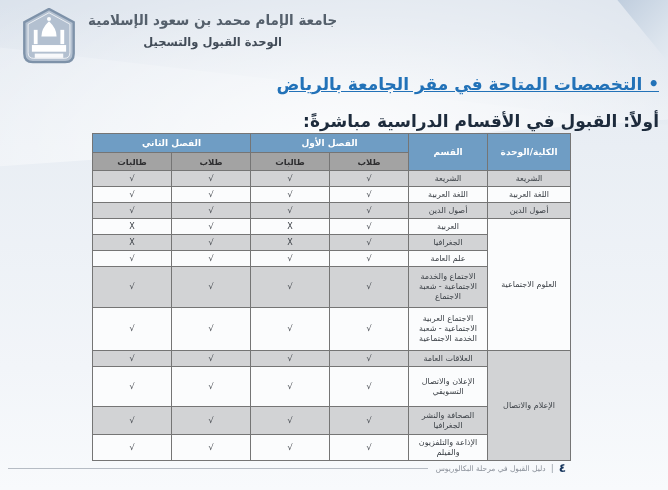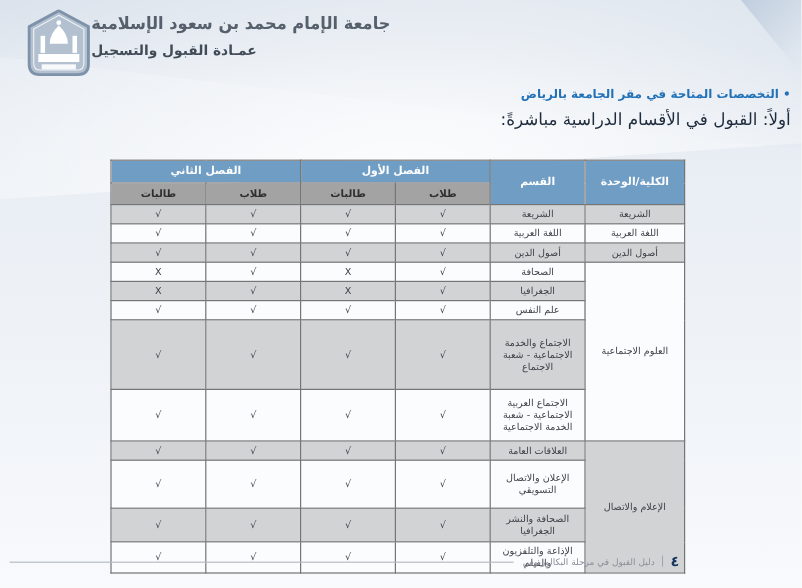--- a/index.html
+++ b/index.html
@@ -35,35 +35,35 @@
   .deco-corner{
     position:absolute;top:0;right:0;width:230px;height:100px;
     background:linear-gradient(135deg,#8ea6c1 0%,#b5c5d8 45%,#dde5ee 80%,#eef2f7 100%);
     clip-path:polygon(78% 0,100% 0,100% 62%);
     pointer-events:none;
   }
 
   
   .brand{position:absolute;top:8px;left:22px;display:flex;align-items:flex-start;}
   .logo{width:54px;height:57px;flex:0 0 auto;}
-  .brand-text{margin-top:4px;text-align:left;direction:rtl;}
+  .brand-text{margin-left:12px;margin-top:4px;text-align:center;direction:rtl;}
   .uni-name{
     font-size:13.5px;font-weight:bold;color:#55606c;
     letter-spacing:-0.5px;white-space:nowrap;
     transform:scaleY(1.05);
   }
   .deanship{
     font-size:11.5px;font-weight:bold;color:#424c58;
     margin-top:7px;letter-spacing:0.5px;white-space:nowrap;
   }
 
   
   .section-titles{position:absolute;top:74px;right:9px;text-align:right;direction:rtl;}
-  .section-title{font-size:10px;font-weight:bold;color:var(--title-blue);}
-  .section-subtitle{font-size:14px;font-weight:normal;color:#1d2b3c;margin-top:7px;}
+  .section-title{font-size:17px;font-weight:bold;color:var(--title-blue);text-decoration:underline;}
+  .section-subtitle{font-size:17px;font-weight:bold;color:#1d2b3c;margin-top:17px;}
 
   
   .spec-table{
     position:absolute;top:133px;left:92px;width:478px;
     border-collapse:collapse;direction:rtl;table-layout:fixed;
     border:1px solid #66707c;
   }
   .spec-table col.c-college{width:83px;}
   .spec-table col.c-dept{width:79px;}
   .spec-table col.c-val{width:79px;}
@@ -83,21 +83,21 @@
     font-size:8.5px;font-weight:bold;
   }
   .spec-table tbody td{font-size:8px;color:#3a3f45;line-height:1.25;padding:1px 2px;}
   td.college-cell{font-size:8px;color:#3a3f45;}
   td.val-cell{font-size:8px;color:#35383c;}
   tr.row-shaded{background:var(--row-shaded);}
   tr.row-plain{background:var(--row-plain);}
   td.college-cell.row-shaded{background:var(--row-shaded);}
   td.college-cell.row-plain{background:var(--row-plain);}
   tbody tr:nth-child(-n+6){height:16px;}
-  tbody tr:nth-child(7){height:58px;padding-left:11px;}
+  tbody tr:nth-child(7){height:41px;padding-left:11px;}
   tbody tr:nth-child(8){height:43px;}
   tbody tr:nth-child(9){height:16px;}
   tbody tr:nth-child(10){height:40px;}
   tbody tr:nth-child(11){height:28px;}
   tbody tr:nth-child(12){height:26px;padding-left:17px;}
 
   
   .footer{
     position:absolute;left:8px;right:102px;top:462px;
     display:flex;flex-direction:row-reverse;align-items:center;direction:ltr;
@@ -122,21 +122,21 @@
       <path d="M28 5 L50 17 L50 47 Q50 53 44 53 L12 53 Q6 53 6 47 L6 17 Z" fill="none" stroke="#ffffff" stroke-width="1" opacity="0.8"></path>
       <circle cx="28" cy="11.5" r="2.1" fill="#ffffff"></circle>
       <path d="M28 14 Q36 21.5 36 30 L20 30 Q20 21.5 28 14 Z" fill="#ffffff"></path>
       <rect x="12" y="23" width="4" height="15" fill="#ffffff"></rect>
       <rect x="40" y="23" width="4" height="15" fill="#ffffff"></rect>
       <rect x="10" y="39" width="36" height="7" fill="#ffffff"></rect>
       <rect x="13" y="48" width="30" height="4.5" fill="#ffffff" opacity="0.9"></rect>
     </svg>
     <div class="brand-text">
       <div class="uni-name">جامعة الإمام محمد بن سعود الإسلامية</div>
-      <div class="deanship">عمـادة القبول والتسجيل</div>
+      <div class="deanship">الوحدة القبول والتسجيل</div>
     </div>
   </div>
 
   <div class="section-titles">
     <div class="section-title">• التخصصات المتاحة في مقر الجامعة بالرياض</div>
     <div class="section-subtitle">أولاً: القبول في الأقسام الدراسية مباشرةً:</div>
   </div>
 
   <table class="spec-table">
     <colgroup>
@@ -181,35 +181,35 @@
         <tr class="row-shaded">
           <td class="college-cell row-shaded" rowspan="1">أصول الدين</td>
           <td class="dept-cell">أصول الدين</td>
           <td class="val-cell">√</td>
           <td class="val-cell">√</td>
           <td class="val-cell">√</td>
           <td class="val-cell">√</td>
         </tr>
         <tr class="row-plain">
           <td class="college-cell row-plain" rowspan="5">العلوم الاجتماعية</td>
-          <td class="dept-cell">الصحافة</td>
+          <td class="dept-cell">العربية</td>
           <td class="val-cell">√</td>
           <td class="val-cell">X</td>
           <td class="val-cell">√</td>
           <td class="val-cell">X</td>
         </tr>
         <tr class="row-shaded">
           <td class="dept-cell">الجغرافيا</td>
           <td class="val-cell">√</td>
           <td class="val-cell">X</td>
           <td class="val-cell">√</td>
           <td class="val-cell">X</td>
         </tr>
         <tr class="row-plain">
-          <td class="dept-cell">علم النفس</td>
+          <td class="dept-cell">علم العامة</td>
           <td class="val-cell">√</td>
           <td class="val-cell">√</td>
           <td class="val-cell">√</td>
           <td class="val-cell">√</td>
         </tr>
         <tr class="row-shaded">
           <td class="dept-cell">الاجتماع والخدمة الاجتماعية - شعبة الاجتماع</td>
           <td class="val-cell">√</td>
           <td class="val-cell">√</td>
           <td class="val-cell">√</td>

